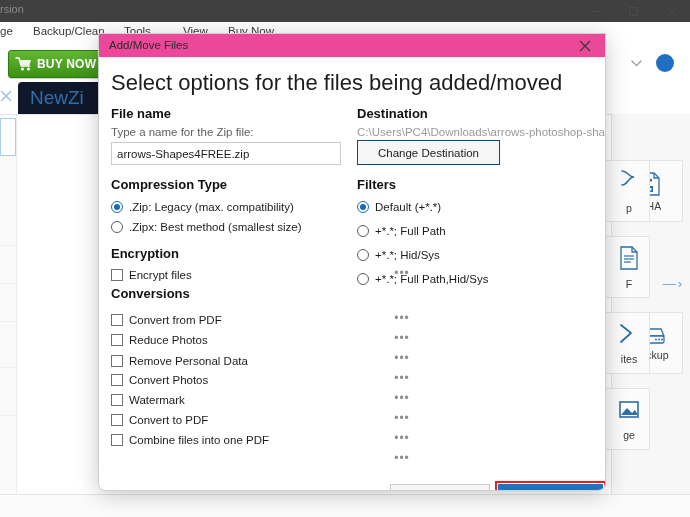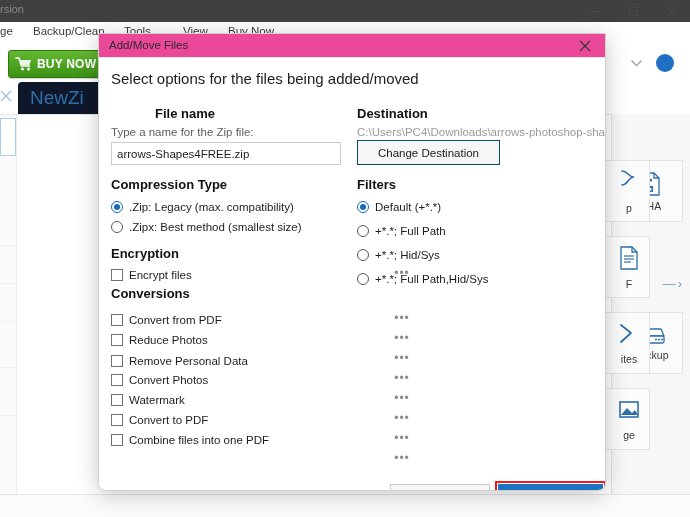--- a/index.html
+++ b/index.html
@@ -276,21 +276,21 @@
   #dialog-body {
     position: absolute;
     left: 0; top: 24px;
     right: 0; bottom: 0;
     background: #ffffff;
   }
 
   #dialog-heading {
     position: absolute;
     left: 12px; top: 12px;
-    font-size: 15px;
+    font-size: 22px;
     color: #1d1d1d;
     font-weight: 400;
     white-space: nowrap;
   }
 
   .col-left  { position: absolute; left: 12px;  }
   .col-right { position: absolute; left: 258px; }
 
   .section-title {
     font-size: 13px;
@@ -304,21 +304,21 @@
     white-space: nowrap;
   }
   .path-text {
     font-size: 11.5px;
     color: #9a9a9a;
     white-space: nowrap;
     overflow: hidden;
     width: 250px;
   }
 
-  #file-name-title     { top: 48px; margin-left: 44px; }
+  #file-name-title     { top: 48px; }
   #file-name-sublabel  { top: 68px; }
   #file-name-input {
     position: absolute;
     left: 12px; top: 84px;
     width: 230px; height: 23px;
     border: 1px solid #cccccc;
     background: #ffffff;
     font-family: Liberation Sans, sans-serif;
     font-size: 11.5px;
     color: #1d1d1d;

